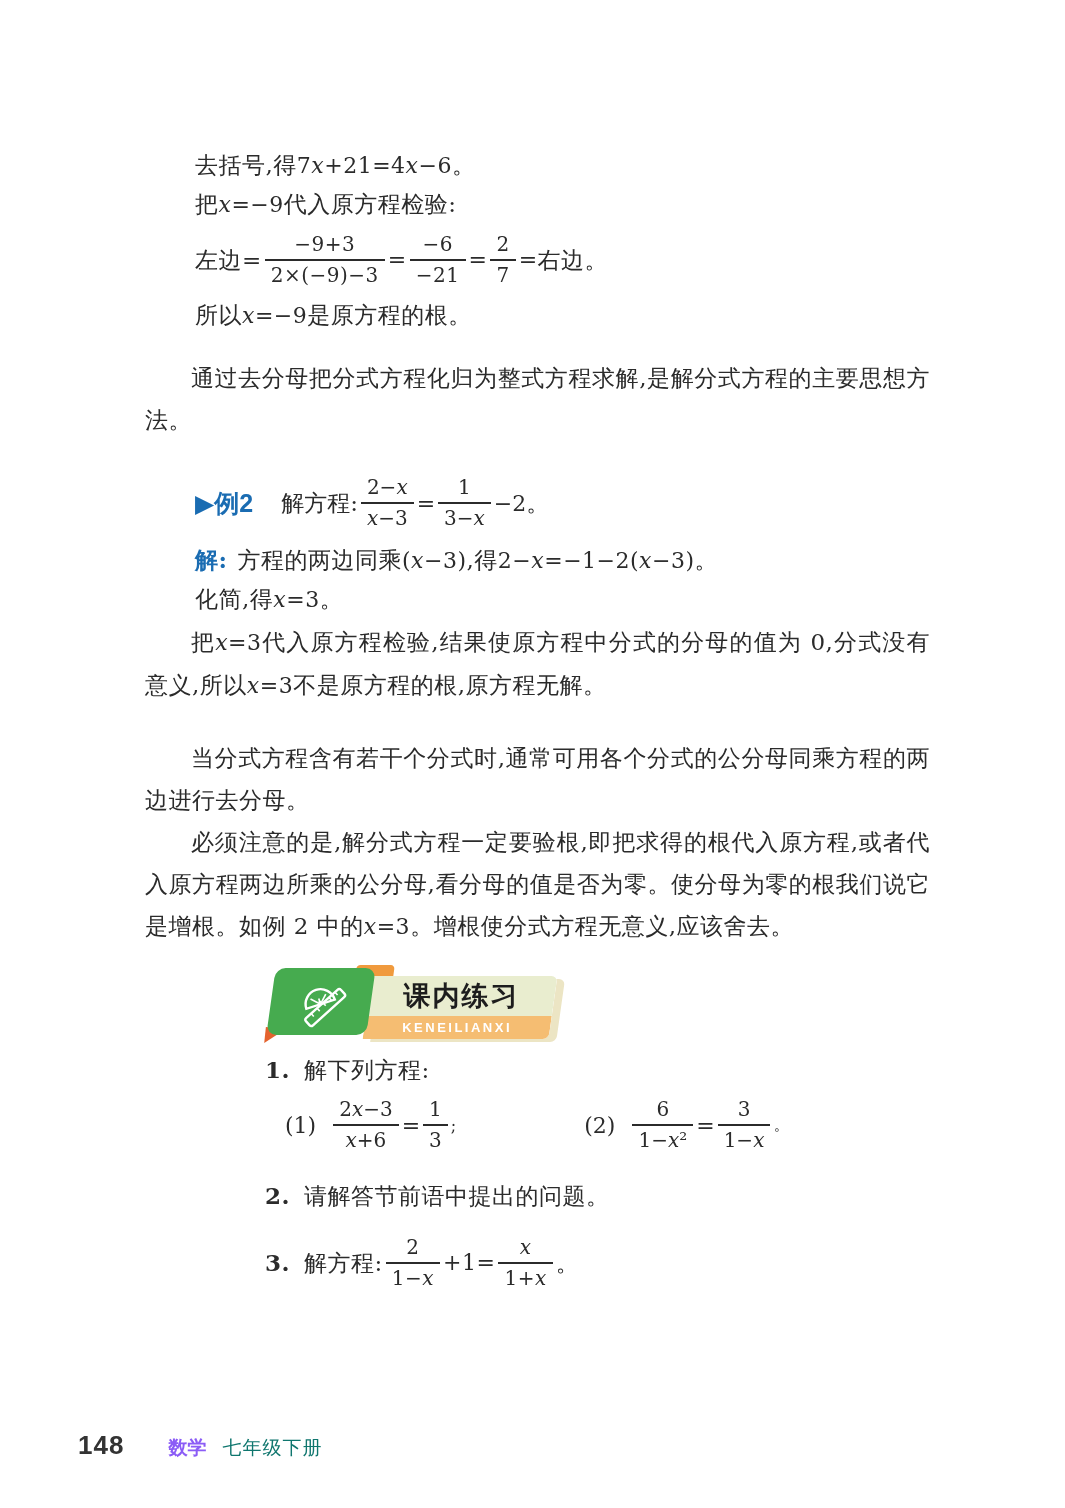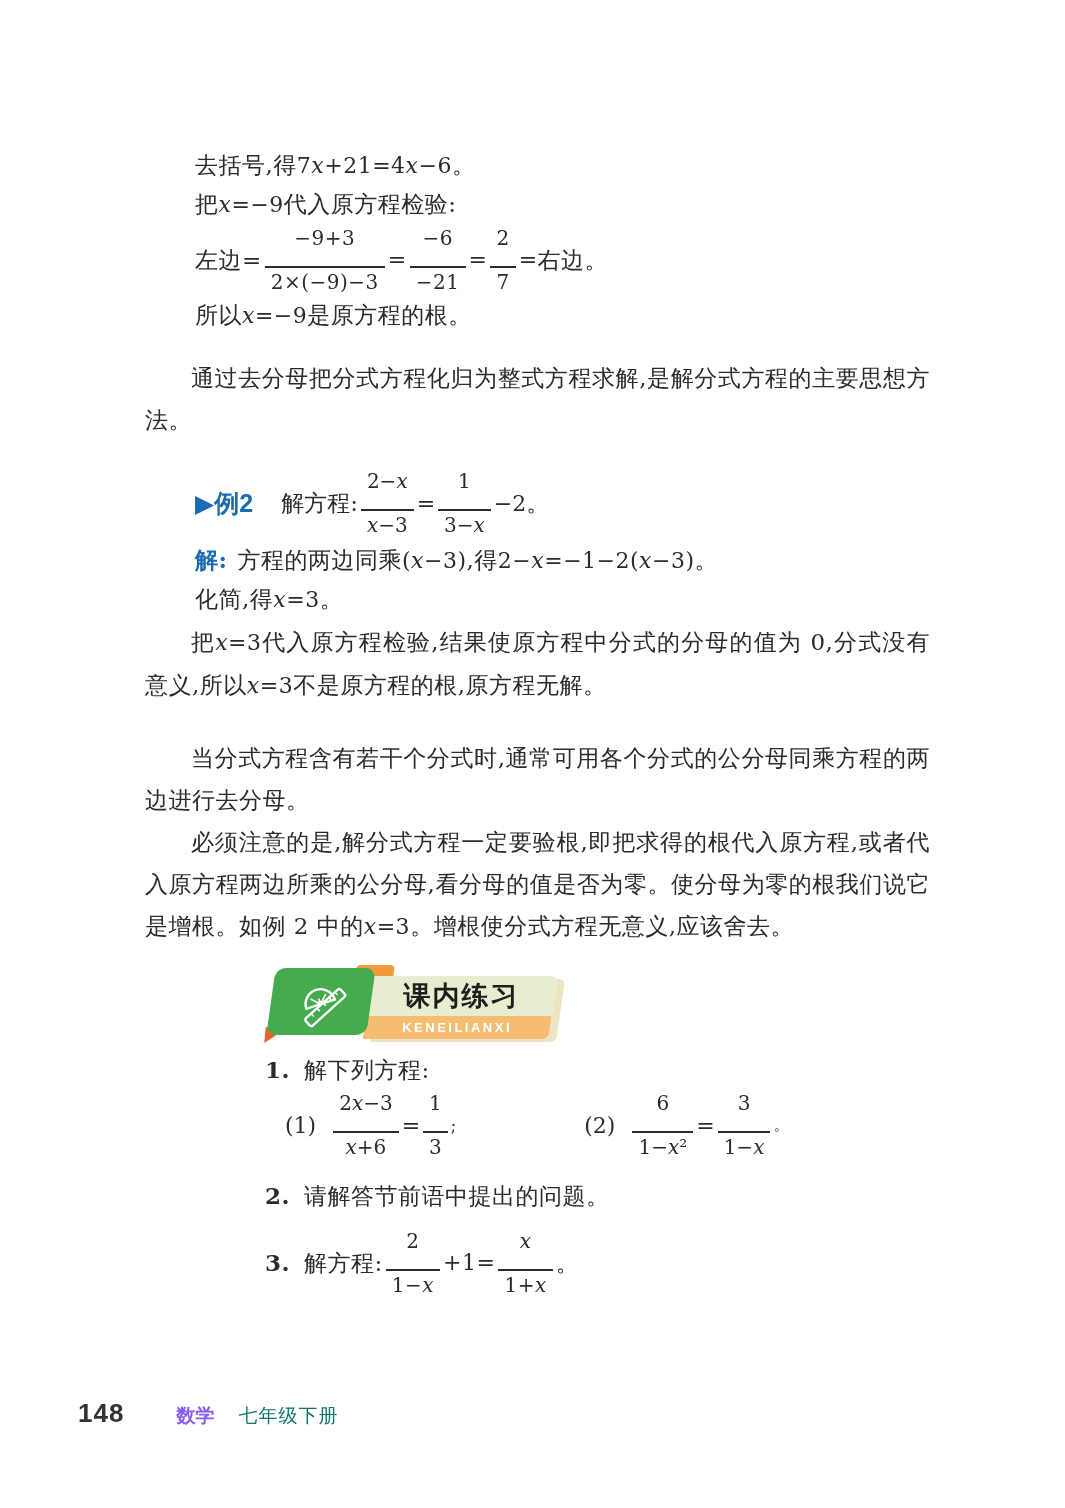--- a/index.html
+++ b/index.html
@@ -21,21 +21,21 @@
   .sol-line{font-size:23px;line-height:38px;letter-spacing:0.5px;}
   .sol-label{color:var(--accent-blue,#1a6cb2);font-weight:bold;margin-right:10px;}
   
   .math{font-family:"DejaVu Serif","Liberation Serif",serif;font-size:22px;}
   .var{font-style:italic;}
   .frac{
     display:inline-flex;flex-direction:column;
     vertical-align:middle;text-align:center;
     font-size:20px;line-height:1.15;margin:0 3px;
   }
-  .frac .num{display:block;padding:1px 6px 16px;border-bottom:2px solid #2b2b2b;}
+  .frac .num{display:block;padding:1px 6px 3px;border-bottom:2px solid #2b2b2b;}
   .frac .den{display:block;padding:3px 6px 1px;}
   .eq{display:flex;align-items:center;min-height:72px;flex-wrap:nowrap;}
   .eq .math{display:inline-flex;align-items:center;}
   
   .para{
     font-size:23px;line-height:42px;letter-spacing:0.5px;
     text-align:justify;text-indent:2em;margin:0;
   }
   .gap-sm{margin-top:22px;}
   .gap-md{margin-top:30px;}
@@ -96,24 +96,23 @@
   .ex-item{display:flex;align-items:center;font-size:23px;line-height:36px;letter-spacing:0.5px;}
   .ex-num{font-weight:bold;margin-right:14px;}
   .ex-subrow{display:flex;align-items:center;margin-left:20px;min-height:74px;}
   .ex-sub{display:flex;align-items:center;}
   .ex-sub.second{margin-left:128px;}
   .ex-sub-label{font-size:22px;margin-right:14px;white-space:nowrap;}
   .ex-item.eq-item{min-height:74px;margin-top:12px;}
   .ex-item.plain{margin-top:16px;}
   
   .footer{
-    position:absolute;left:78px;top:1398px;
+    position:absolute;left:78px;top:1430px;
     display:flex;align-items:baseline;
     font-family:"Liberation Sans","DejaVu Sans",sans-serif;
-    gap:8px;
   }
   .footer .page-number{font-size:26px;font-weight:bold;color:#333;margin-right:44px;letter-spacing:1px;}
   .footer .subject{font-size:19px;font-weight:bold;color:#8b5cf6;margin-right:16px;}
   .footer .volume{font-size:19px;color:#0f766e;letter-spacing:1px;}
 </style>
 </head>
 <body>
 
 <div class="page">
   <main class="content">

